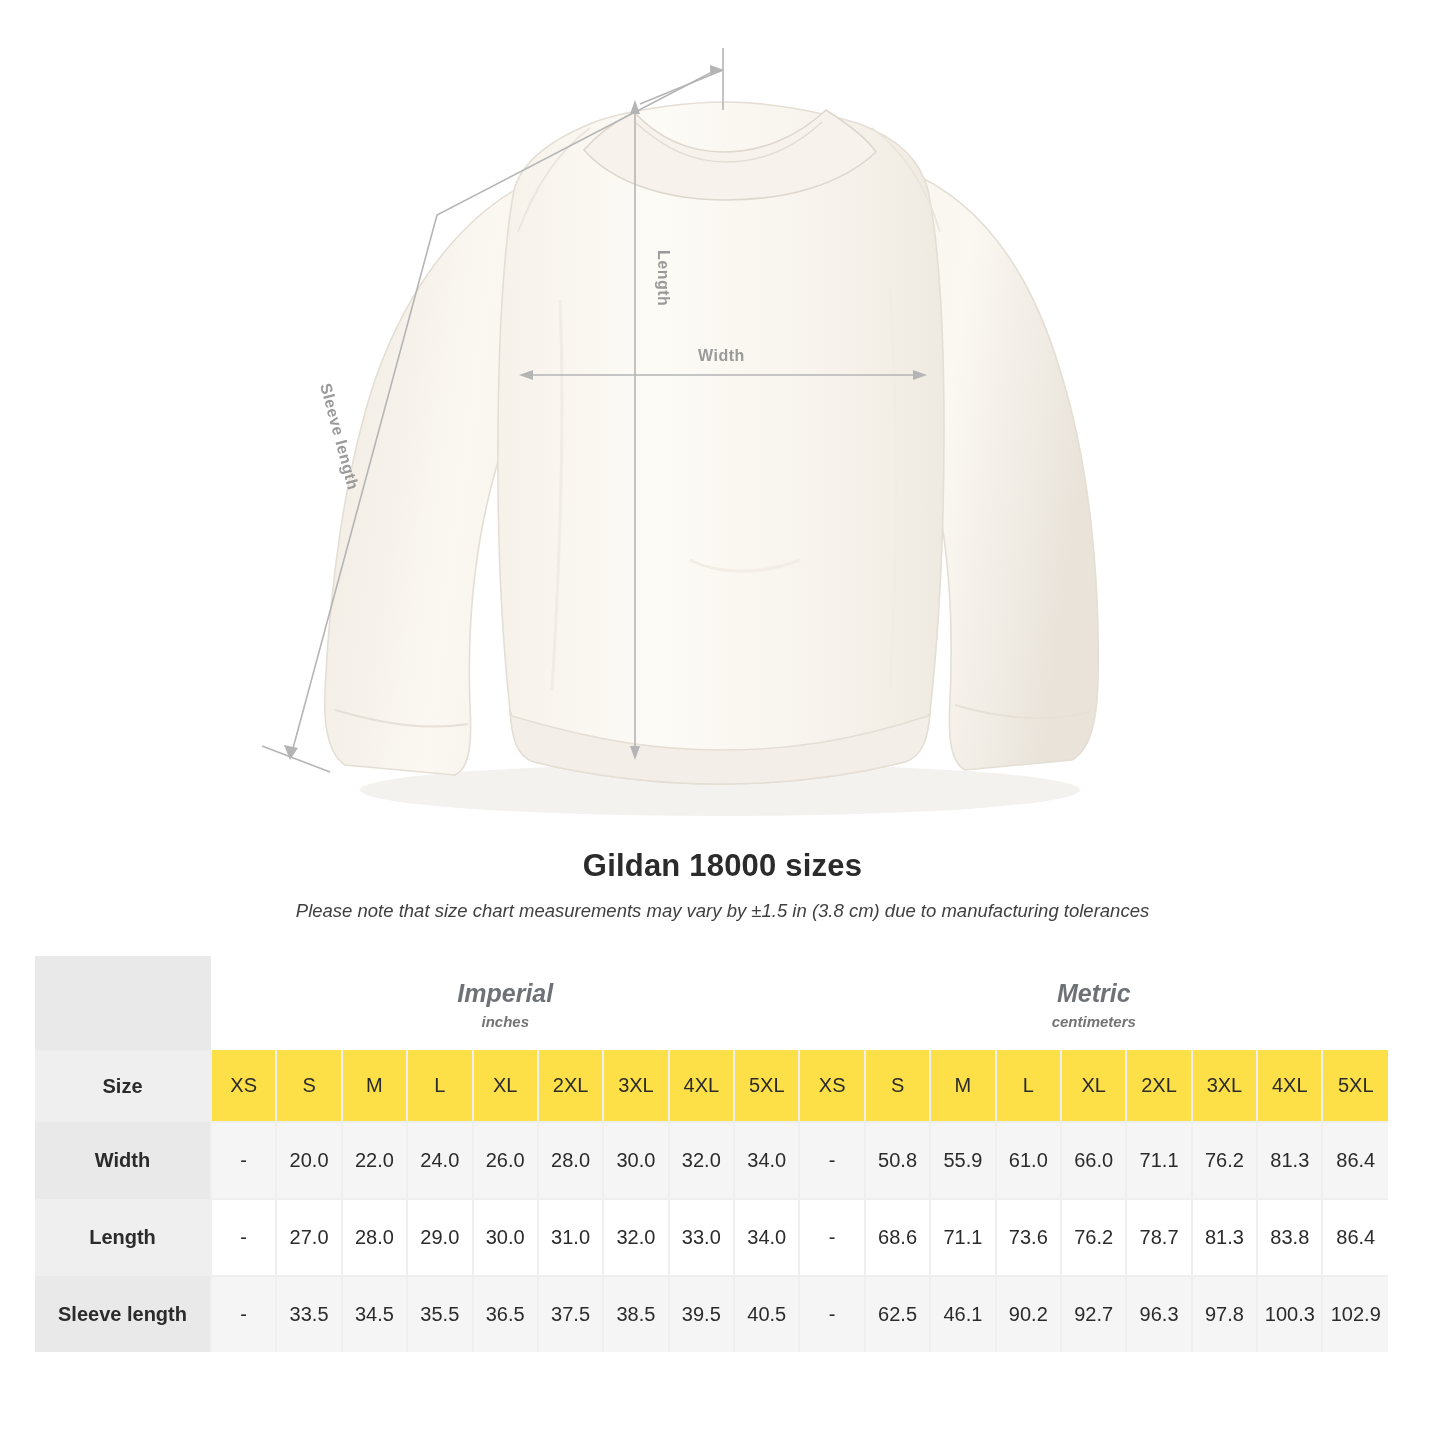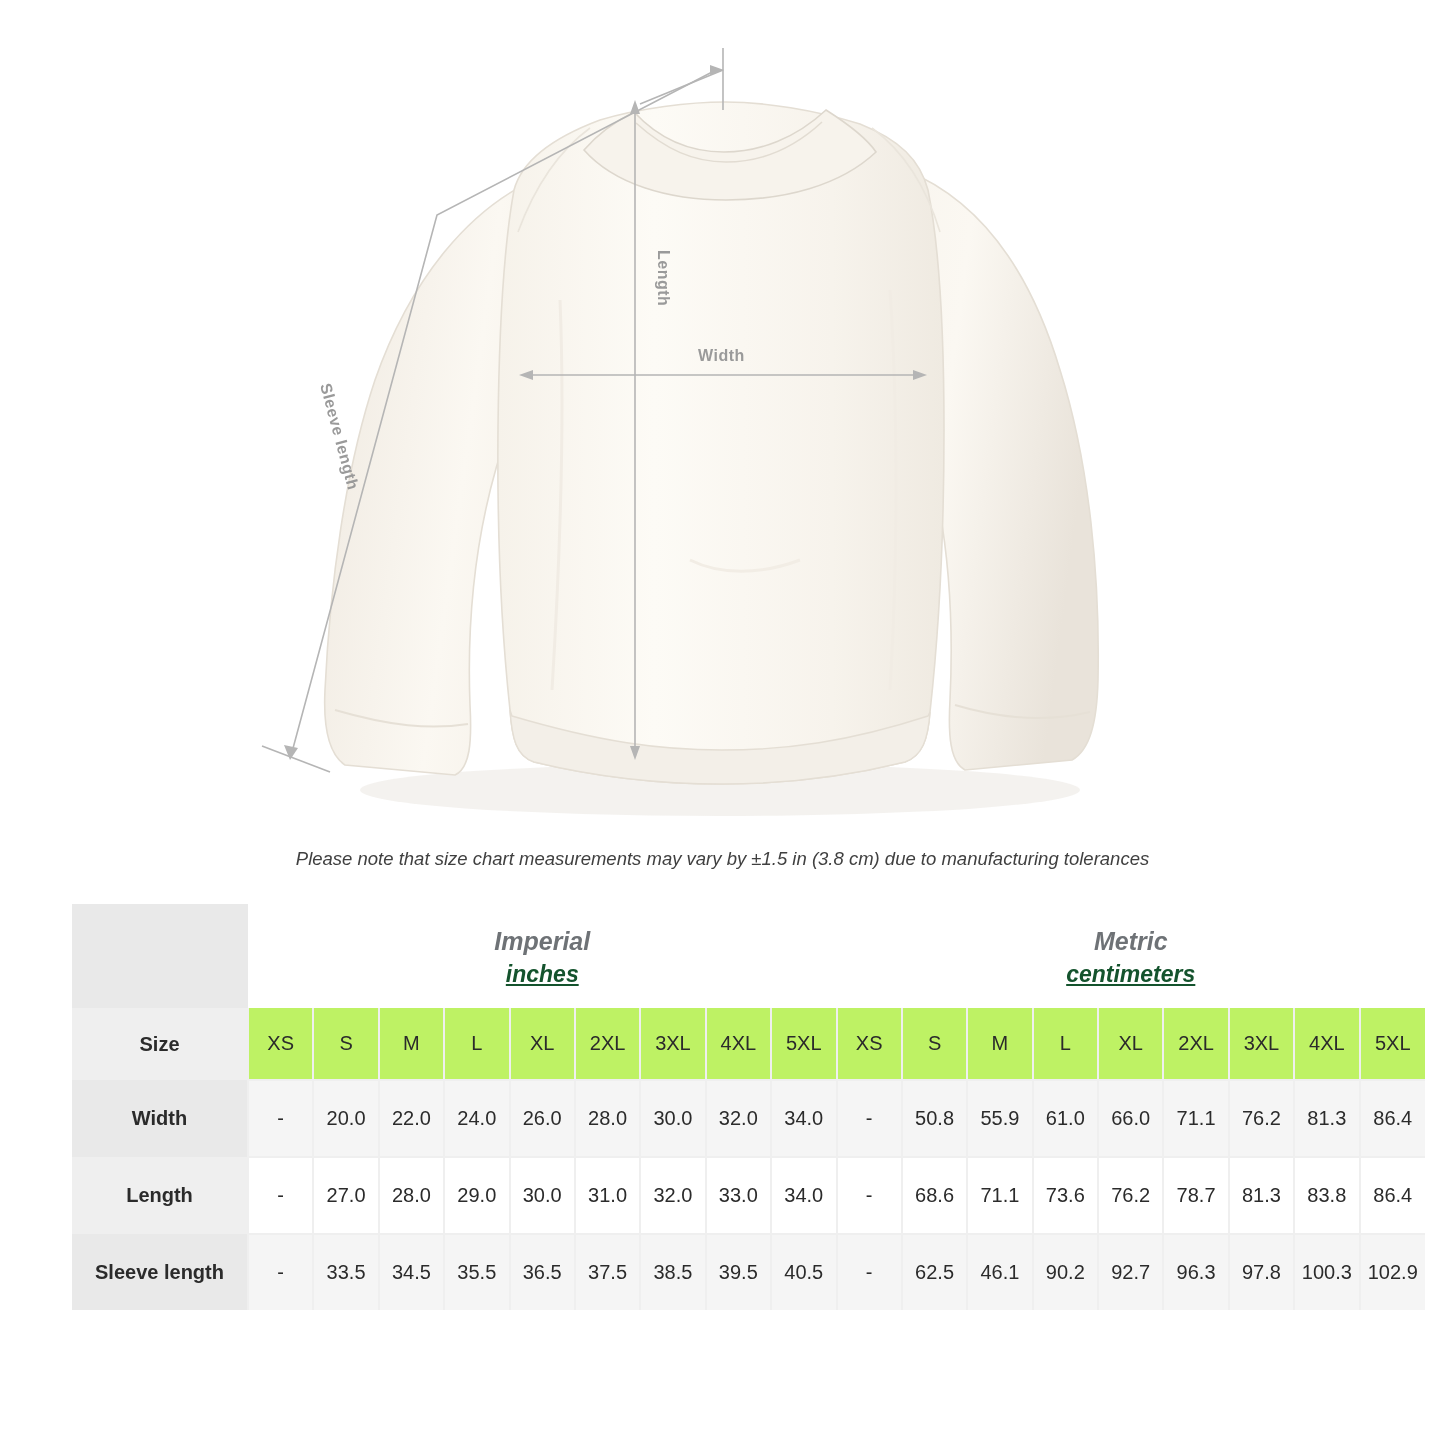--- a/index.html
+++ b/index.html
@@ -50,21 +50,21 @@
   }
   .chart-note {
     margin-top: 16px;
     font-size: 18.5px;
     font-style: italic;
     color: #404040;
   }
 
   
   .table-wrap {
-    margin: 34px 46px 0 72px;
+    margin: 34px 46px 0 35px;
     width: 1353px;
   }
   table.size-table {
     border-collapse: collapse;
     width: 100%;
     table-layout: fixed;
   }
   table.size-table th, table.size-table td {
     border: 0;
     text-align: center;
@@ -80,41 +80,40 @@
     border-right: 2px solid #ffffff;
   }
   .unit-name {
     font-size: 25px;
     font-style: italic;
     font-weight: bold;
     color: #6e7276;
     line-height: 1.25;
   }
   .unit-sub {
-    font-size: 23px;
+    font-size: 15px;
     font-style: italic;
-    color: #14532d;
+    color: #737373;
     margin-top: 4px;
-    text-decoration: underline;
   }
   .unit-row th.blank {
     background: #e9e9e9;
   }
 
   
   .head-row td, .head-row th {
     padding: 24px 0;
     font-size: 20px;
   }
   .head-row .rowlabel {
     background: #efefef;
     font-weight: bold;
   }
   .head-row .sz {
-    background: #bef264;
+    background: #fde047;
     border-left: 2px solid #efefef;
     font-weight: normal;
   }
   .head-row .sz.gap {
     border-left: 2px solid #efefef;
   }
 
   
   .data-row td {
     padding: 26px 0;
@@ -221,20 +220,21 @@
     <polygon points="290,760 284,745 298,748" fill="#b5b5b5"></polygon>
     <line x1="262" y1="746" x2="330" y2="772" stroke="#b5b5b5" stroke-width="1.6"></line>
 
     <text class="dim-label" x="658" y="250" transform="rotate(90 658 250)">Length</text>
     <text class="dim-label" x="698" y="361">Width</text>
     <text class="dim-label" x="320" y="385" transform="rotate(75 320 385)">Sleeve length</text>
   </svg>
 </div>
 
 <div class="title-block">
+  <div class="chart-title">Gildan 18000 sizes</div>
   <div class="chart-note">Please note that size chart measurements may vary by ±1.5 in (3.8 cm) due to manufacturing tolerances</div>
 </div>
 
 <div class="table-wrap">
   <table class="size-table">
     <colgroup>
       <col class="col-label">
       <col class="col-cell">
         <col class="col-cell">
         <col class="col-cell">

